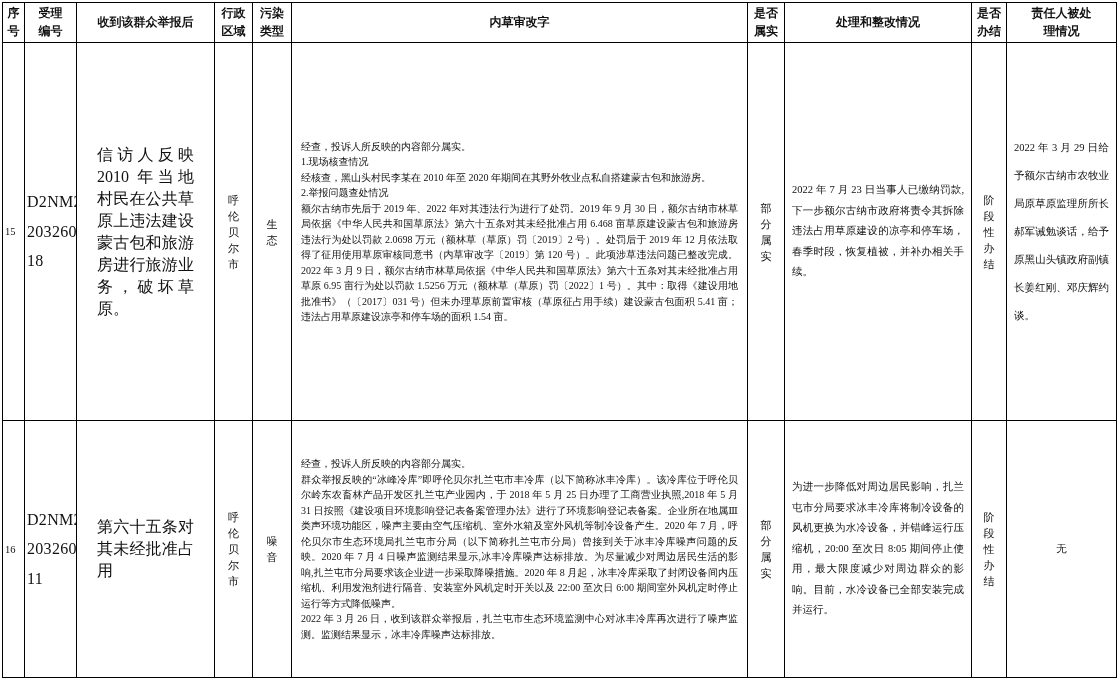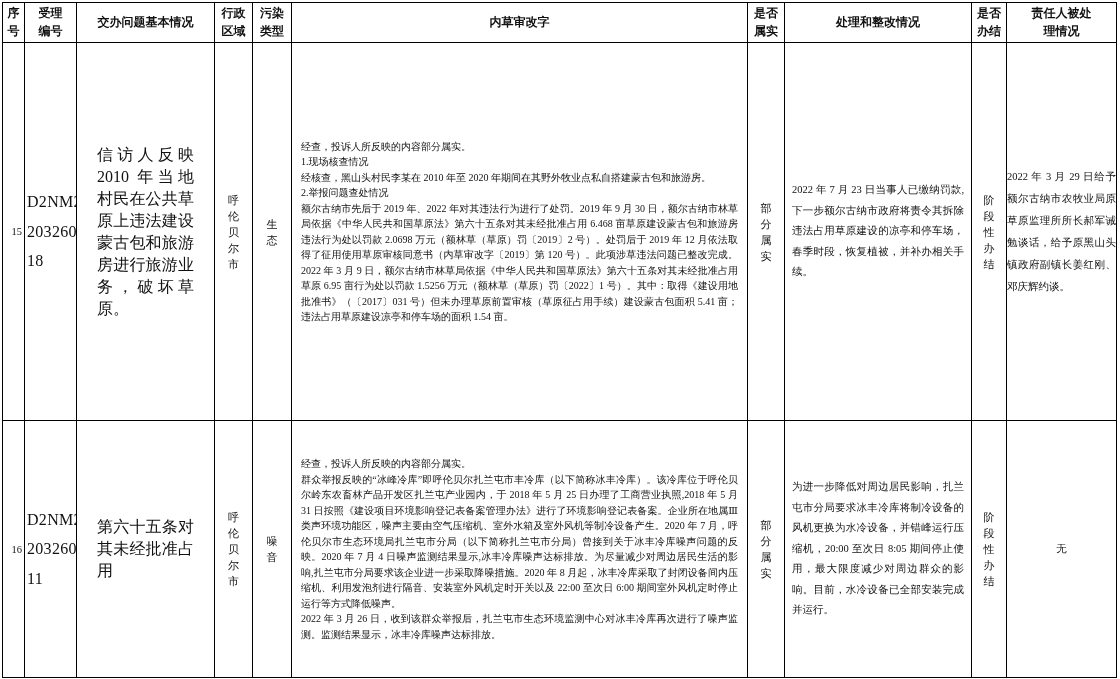--- a/index.html
+++ b/index.html
@@ -1,28 +1,28 @@
 <!DOCTYPE html>
 <html><head>
 <meta charset="utf-8">
 <style>
   html,body{margin:0;padding:0;background:#fff;}
   body{font-family:"Liberation Serif","DejaVu Serif",serif;color:#111;}
   .page{width:1120px;height:679px;box-sizing:border-box;padding:2px;background:#fff;}
   table{border-collapse:collapse;table-layout:fixed;width:1114px;}
   td,th{border:1px solid #000;background:#fff;vertical-align:middle;overflow:hidden;box-sizing:border-box;padding:2px;}
   th{font-size:12px;font-weight:bold;white-space:pre-line;line-height:1.45;text-align:center;}
-  .seq{font-size:10.5px;text-align:right;}
+  .seq{font-size:10.5px;text-align:left;}
   .caseno{font-size:16px;white-space:pre-line;line-height:1.85;letter-spacing:.3px;}
   .issue{font-size:16px;line-height:22px;text-align:justify;padding:4px 20px;margin-left:39px;}
   .vert{text-align:center;font-size:11px;}
   .vert .stack{display:inline-block;width:1.08em;line-height:16px;word-break:break-all;text-align:center;}
   .longtext{font-size:10px;line-height:15.5px;text-align:justify;white-space:pre-line;padding:4px 9px;}
   .handling{font-size:10.5px;line-height:20.5px;text-align:justify;white-space:pre-line;padding:4px 7px;}
-  .account{font-size:10.5px;line-height:22px;text-align:justify;padding:4px 0;}
+  .account{font-size:10.5px;line-height:28px;text-align:justify;padding:4px 7px;}
   .account-center{font-size:10.5px;text-align:center;}
 </style>
 </head>
 <body>
 
 <div class="page">
   <table>
     <colgroup>
       <col style="width:22px">
         <col style="width:52px">
@@ -34,21 +34,21 @@
         <col style="width:187px">
         <col style="width:35px">
         <col style="width:110px">
     </colgroup>
     <tbody>
         <tr style="height:40px;">
       <th>序
 号</th>
       <th>受理
 编号</th>
-      <th>交办问题基本情况</th>
+      <th>收到该群众举报后</th>
       <th>行政
 区域</th>
       <th>污染
 类型</th>
       <th>内草审改字</th>
       <th>是否
 属实</th>
       <th>处理和整改情况</th>
       <th>是否
 办结</th>

